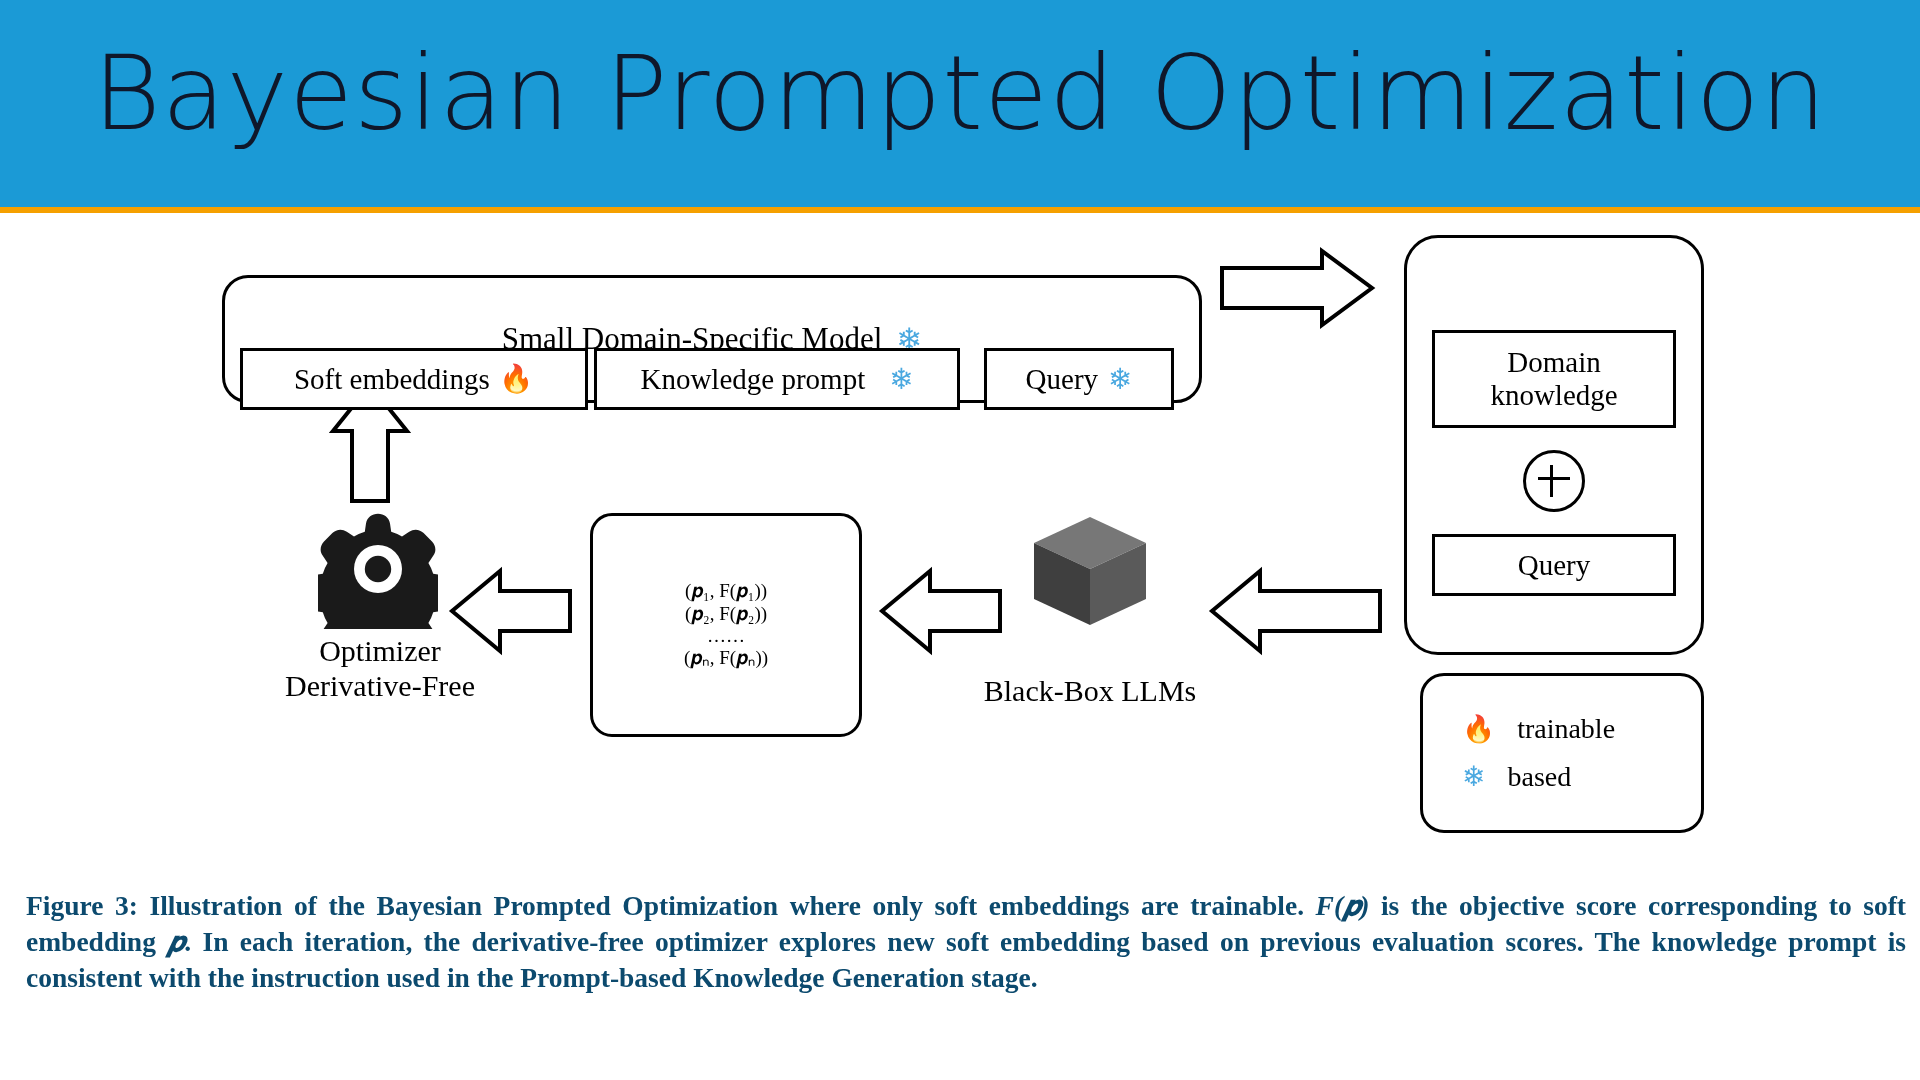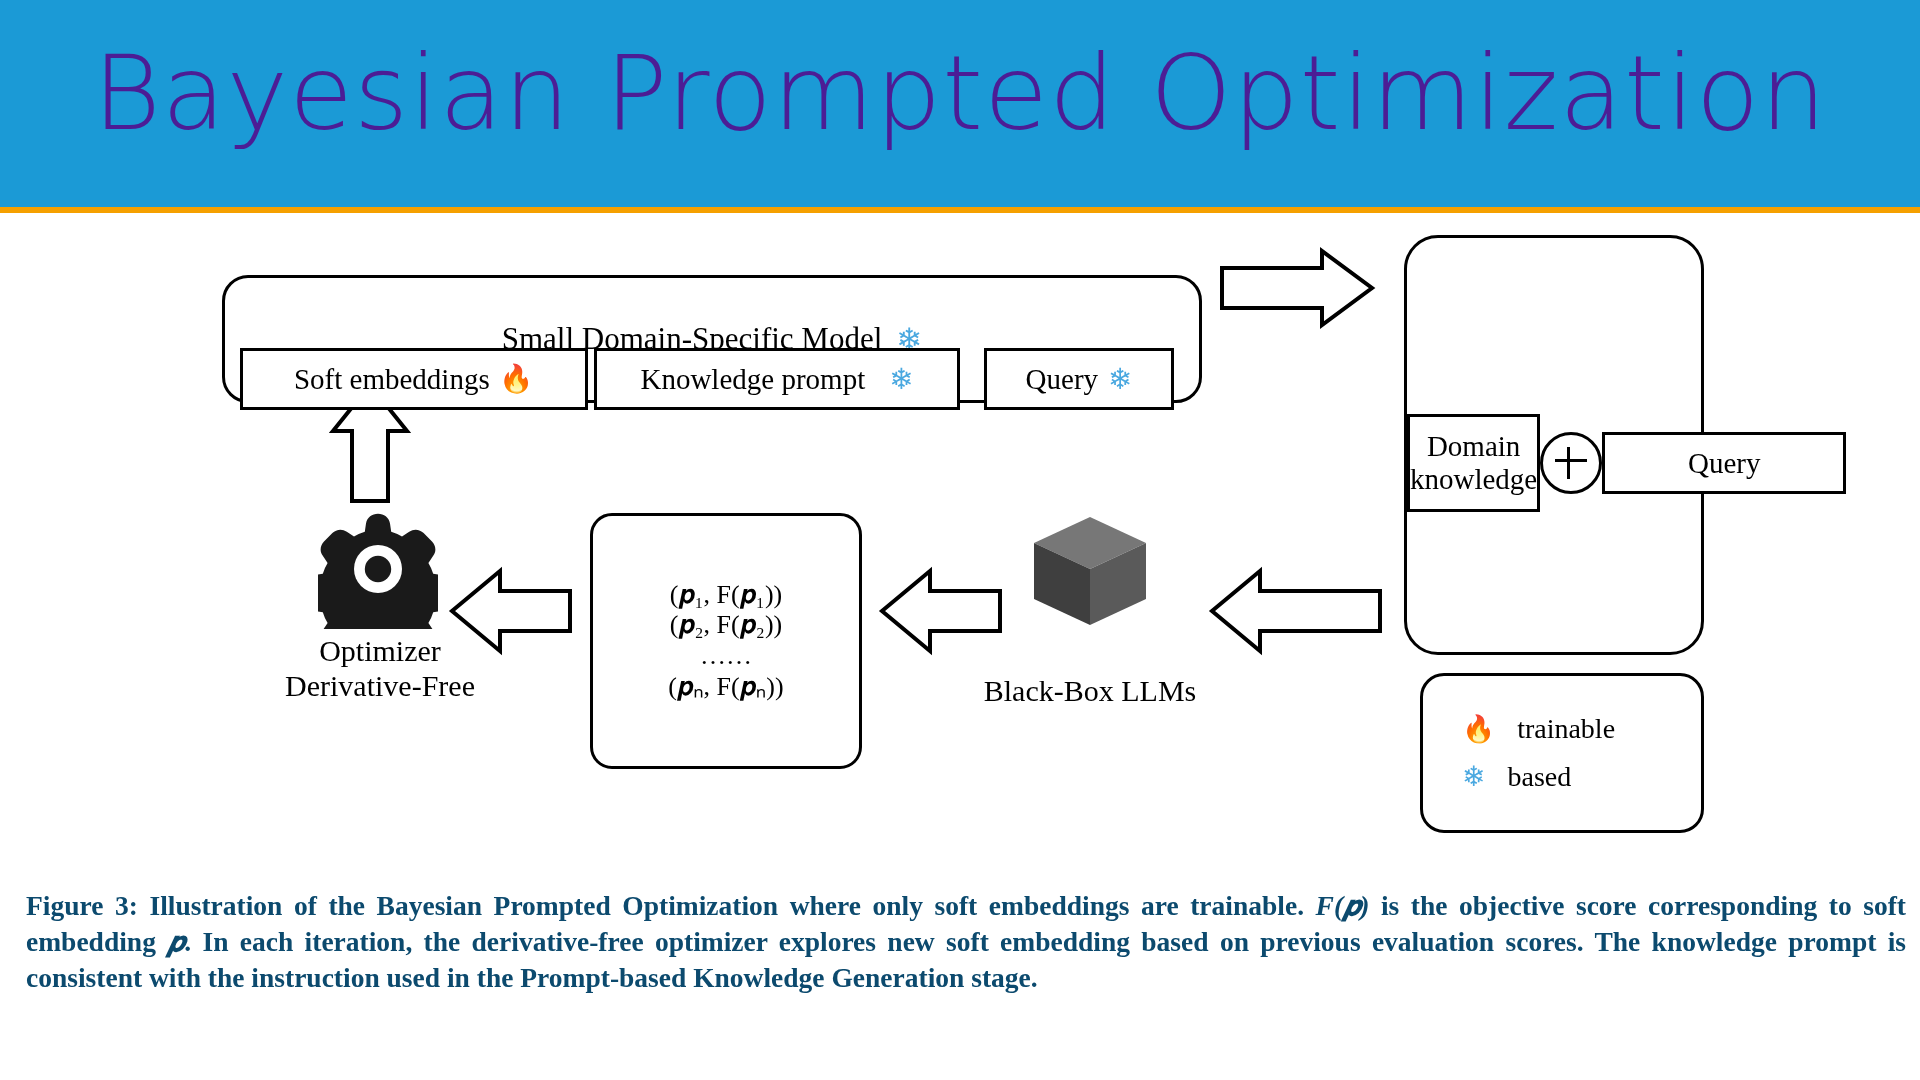--- a/index.html
+++ b/index.html
@@ -33,21 +33,21 @@
     width: 1920px;
     height: 6px;
     background: #f5a000;
   }
   .banner-title {
     position: absolute;
     left: 0;
     top: 36px;
     width: 1920px;
     text-align: center;
-    color: #4c1d95;
+    color: #0f172a;
     font-family: "DejaVu Sans", sans-serif;
     font-weight: 300;
     font-size: 104px;
     letter-spacing: 1px;
     line-height: 1.1;
     white-space: nowrap;
   }
 
   
   .diagram {
@@ -90,34 +90,34 @@
     left: 594px; top: 135px; width: 366px; height: 62px;
     font-size: 29px; gap: 24px;
   }
   #query-box-left {
     left: 984px; top: 135px; width: 190px; height: 62px;
     font-size: 29px; gap: 10px;
   }
 
   
   #scores-box {
-    left: 590px; top: 300px; width: 272px; height: 256px;
+    left: 590px; top: 300px; width: 272px; height: 224px;
     border-radius: 22px;
     flex-direction: column;
-    font-size: 26px;
+    font-size: 19px;
     line-height: 1.18;
   }
   #scores-box .math { font-family: "Liberation Serif", serif; white-space: nowrap; }
 
   
   #right-panel {
     left: 1404px; top: 22px; width: 300px; height: 420px;
     border-radius: 34px;
-    flex-direction: row;
-    justify-content: flex-start;
+    flex-direction: column;
+    justify-content: center;
     padding-top: 36px;
     box-sizing: border-box;
   }
   #domain-knowledge {
     position: static;
     width: 244px; height: 98px;
     font-size: 29px;
     line-height: 1.15;
     flex-direction: column;
   }

